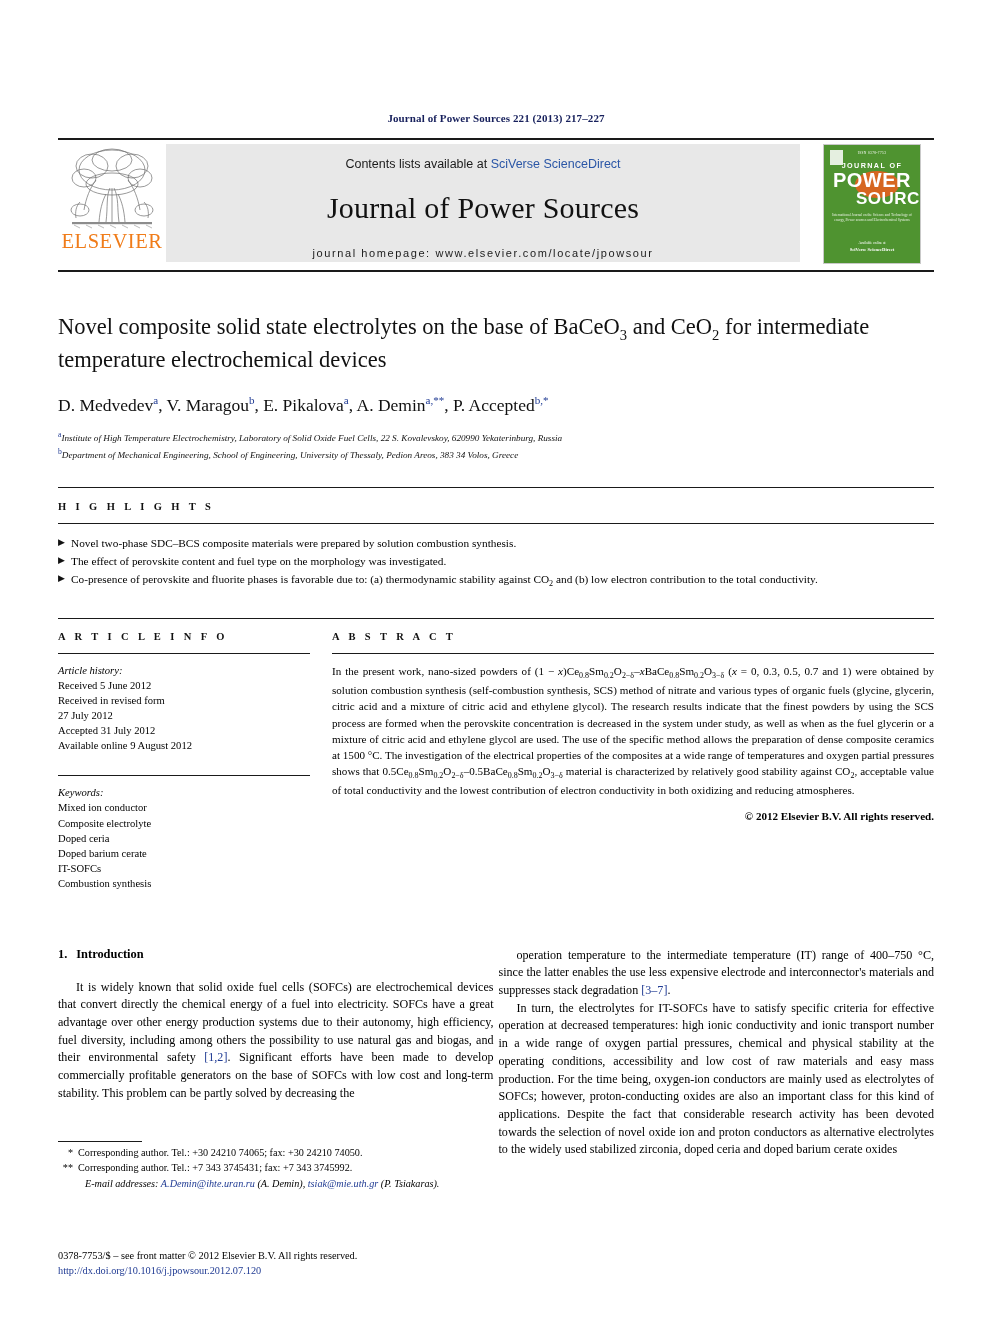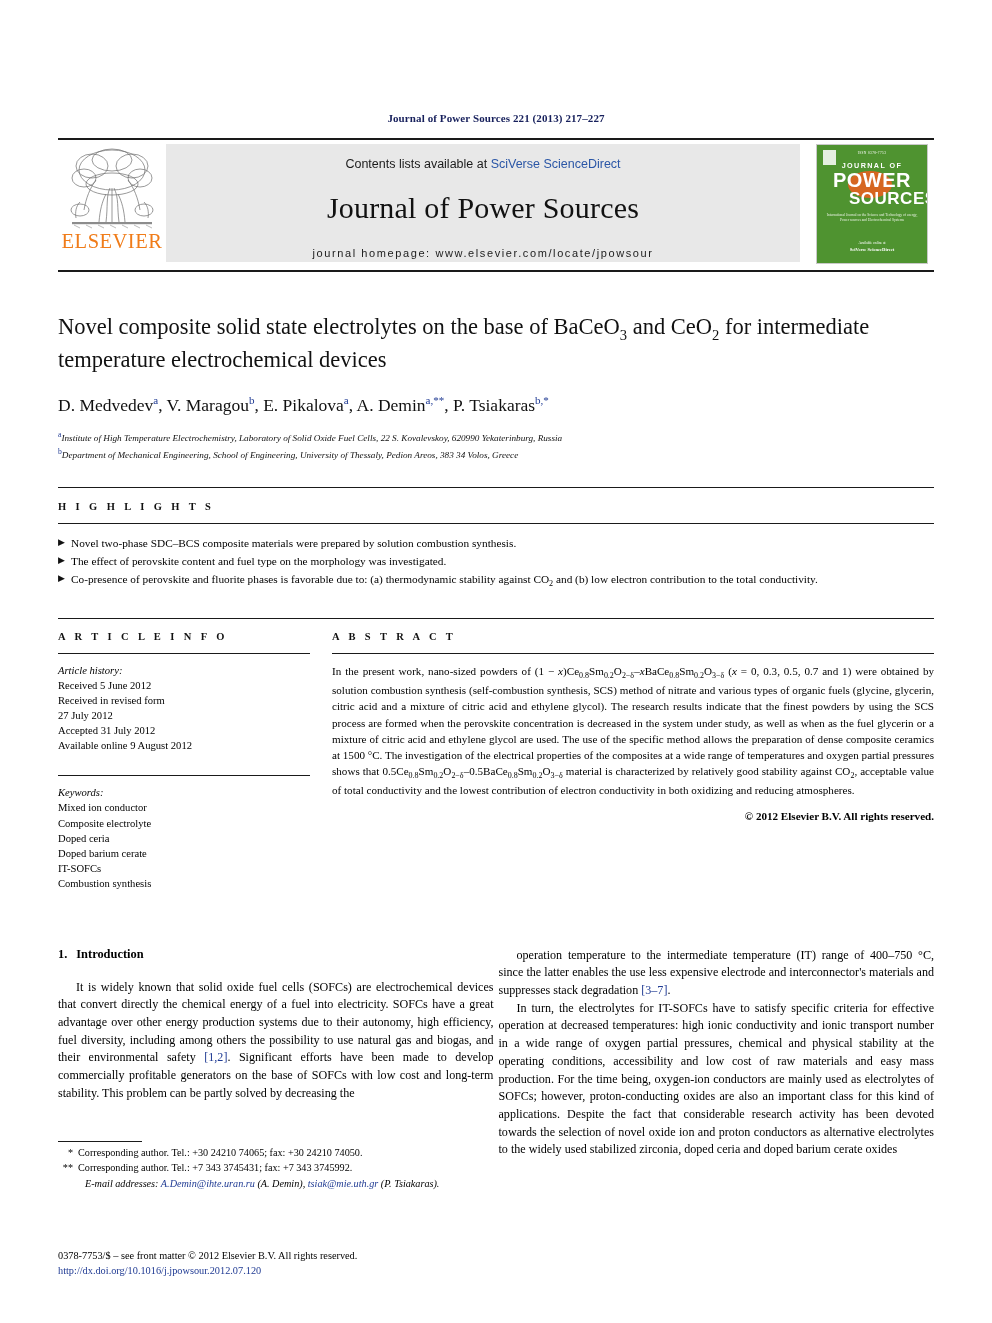--- a/index.html
+++ b/index.html
@@ -88,21 +88,21 @@
   .cover-box {
     flex: 0 0 124px;
     width: 124px;
     margin: 4px 0 4px 10px;
     background: #ffffff;
     display: flex;
     align-items: flex-start;
     justify-content: center;
   }
   .cover {
-    width: 112px;
+    width: 98px;
     height: 120px;
     background: #4f9330;
     position: relative;
     overflow: hidden;
     border: 1px solid #c9c9c9;
   }
   .cover .cov-el {
     position: absolute; top: 5px; left: 6px;
     width: 13px; height: 15px; background: #ffffff; opacity:.85;
   }
@@ -332,21 +332,21 @@
     </div>
   </div>
 
   <div class="content">
     <div class="title-rule-top"></div>
 
     <div class="art-title">
       <span>Novel composite solid state electrolytes on the base of BaCeO</span><sub>3</sub><span> and CeO</span><sub>2</sub><span> for intermediate temperature electrochemical devices</span>
     </div>
 
-    <div class="authors"><span>D. Medvedev</span><sup>a</sup>, <span>V. Maragou</span><sup>b</sup>, <span>E. Pikalova</span><sup>a</sup>, <span>A. Demin</span><sup>a,**</sup>, <span>P. Tsiakaras</span><sup>b,*</sup></div>
+    <div class="authors"><span>D. Medvedev</span><sup>a</sup>, <span>V. Maragou</span><sup>b</sup>, <span>E. Pikalova</span><sup>a</sup>, <span>A. Demin</span><sup>a,**</sup>, <span>P. Accepted</span><sup>b,*</sup></div>
 
     <div class="affil">
         <div><sup>a</sup>Institute of High Temperature Electrochemistry, Laboratory of Solid Oxide Fuel Cells, 22 S. Kovalevskoy, 620990 Yekaterinburg, Russia</div>
         <div><sup>b</sup>Department of Mechanical Engineering, School of Engineering, University of Thessaly, Pedion Areos, 383 34 Volos, Greece</div>
       </div>
 
     <div class="hl-wrap">
       <div class="section-head">H I G H L I G H T S</div>
       <div class="hl-rule"></div>
       <div class="hl-list">

